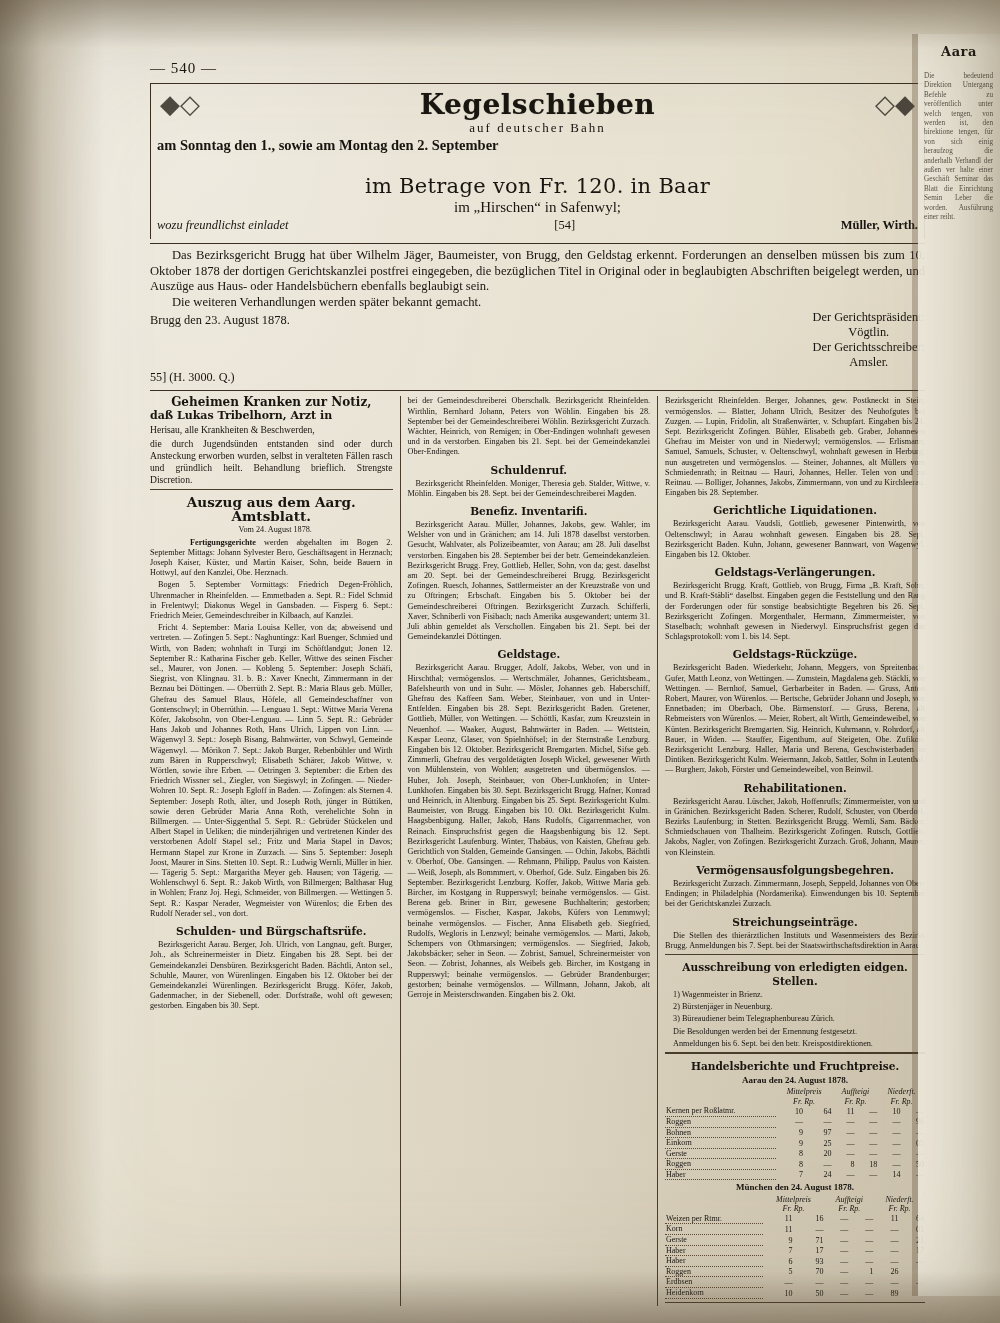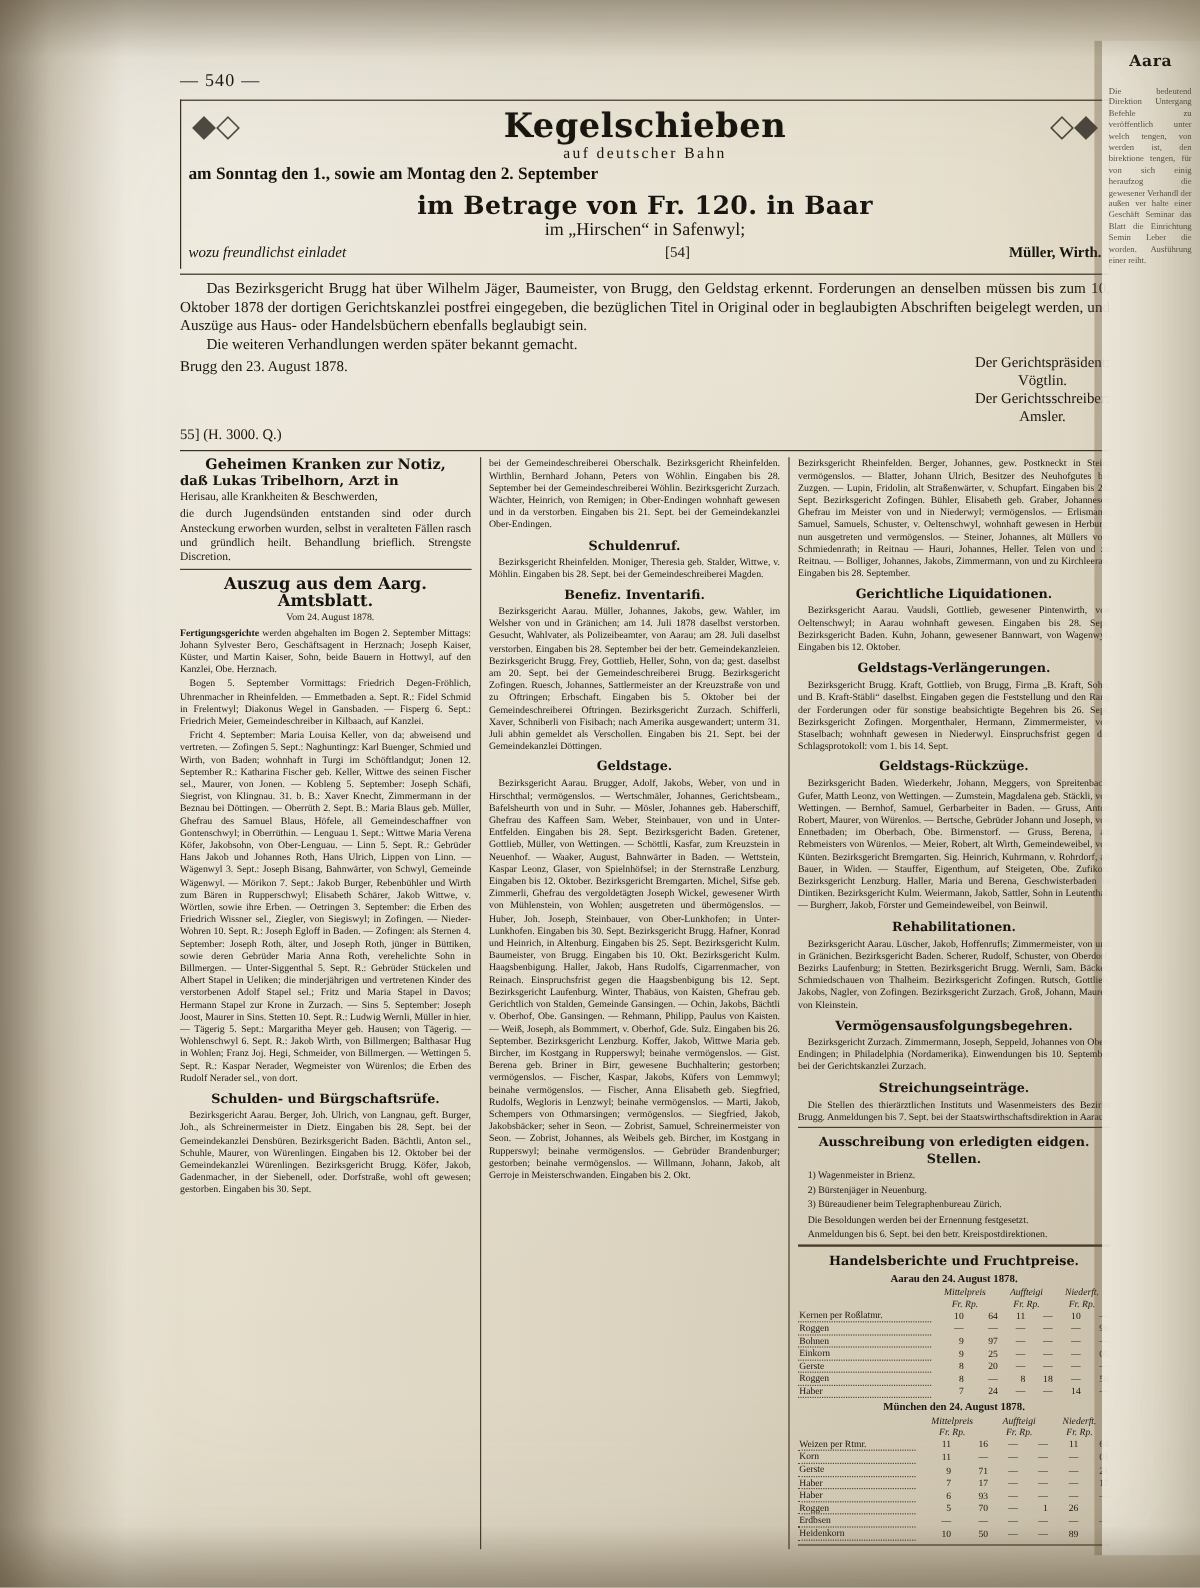--- a/index.html
+++ b/index.html
@@ -69,22 +69,22 @@
     padding:4px 6px 6px 6px;
   }
   .kegel{
     text-align:center;font-family:"DejaVu Serif", serif;font-weight:bold;
     font-size:28px;letter-spacing:.5px;line-height:34px;
     text-shadow:0 0 1px rgba(0,0,0,.25);
   }
   .k-sub1{text-align:center;font-size:13px;letter-spacing:2px;margin-top:-2px;}
   .k-sub2{text-align:left;font-size:14.5px;font-weight:bold;margin-top:1px;}
   .k-sub3{
-    text-align:center;font-family:"DejaVu Serif", serif;font-weight:bold;
-    font-size:21px;margin-top:4px;letter-spacing:.3px;
+    text-align:center;font-family:"DejaVu Serif", serif;font-weight:normal;
+    font-size:21px;margin-top:20px;letter-spacing:.3px;
   }
   .k-sub4{text-align:center;font-size:15px;margin-top:1px;}
   .k-foot{display:flex;justify-content:space-between;font-size:12.5px;margin-top:2px;}
   .k-foot .left{font-style:italic;}
   .k-foot .right{font-weight:bold;}
   .orn{position:absolute;top:6px;font-size:26px;opacity:.75;}
   .orn.l{left:10px;}
   .orn.r{right:10px;}
 
   
@@ -108,21 +108,21 @@
   .col p{margin:0 0 2px 0;text-indent:8px;}
   .col p.noind{text-indent:0;}
   .hd{
     text-align:center;font-family:"DejaVu Serif", serif;font-weight:bold;
     font-size:12.6px;margin:5px 0 2px 0;line-height:14px;text-indent:0;
   }
   .hd.sm{font-size:10.6px;}
   .hd.lg{font-size:13.6px;}
   .ctr{text-align:center;text-indent:0;}
   .it{}
-  .b{font-weight:bold;}
+  .b{font-weight:bold;margin-left:40px;}
   .rule{border-bottom:1px solid #4a3d2b;margin:3px 0;}
   .rule2{border-bottom:2px solid #4a3d2b;margin:3px 0;}
   
   .notice{font-size:9.6px;line-height:12px;text-align:justify;}
   .notice .bg{font-family:"DejaVu Serif", serif;font-weight:bold;font-size:12px;}
   .notice .bg2{font-family:"DejaVu Serif", serif;font-weight:bold;font-size:11px;}
   
   .ptab{width:100%;border-collapse:collapse;font-size:8px;line-height:9.6px;}
   .ptab td{padding:0 1px;vertical-align:bottom;white-space:nowrap;}
   .ptab td.n{text-align:right;}
@@ -415,19 +415,19 @@
           </table>
 
         <div class="rule"></div>
 
       </div>
     </div>
   </div>
 
   <div class="nextpage">
     <div class="nphead">Aara</div>
-    <div class="nptxt">Die bedeutend Direktion Untergang Befehle zu veröffentlich unter welch tengen, von werden ist, den birektione tengen, für von sich einig heraufzog die gewesener Verhandl der außen ver halte einer Geschäft Seminar das Blatt die Einrichtung Semin Leber die worden. Ausführung einer reiht.</div>
+    <div class="nptxt">Die bedeutend Direktion Untergang Befehle zu veröffentlich unter welch tengen, von werden ist, den birektione tengen, für von sich einig heraufzog die anderhalb Verhandl der außen ver halte einer Geschäft Seminar das Blatt die Einrichtung Semin Leber die worden. Ausführung einer reiht.</div>
   </div>
 
   <div class="topedge"></div>
   <div class="botedge"></div>
   <div class="vignette"></div>
 </div>
 
 </body></html>

